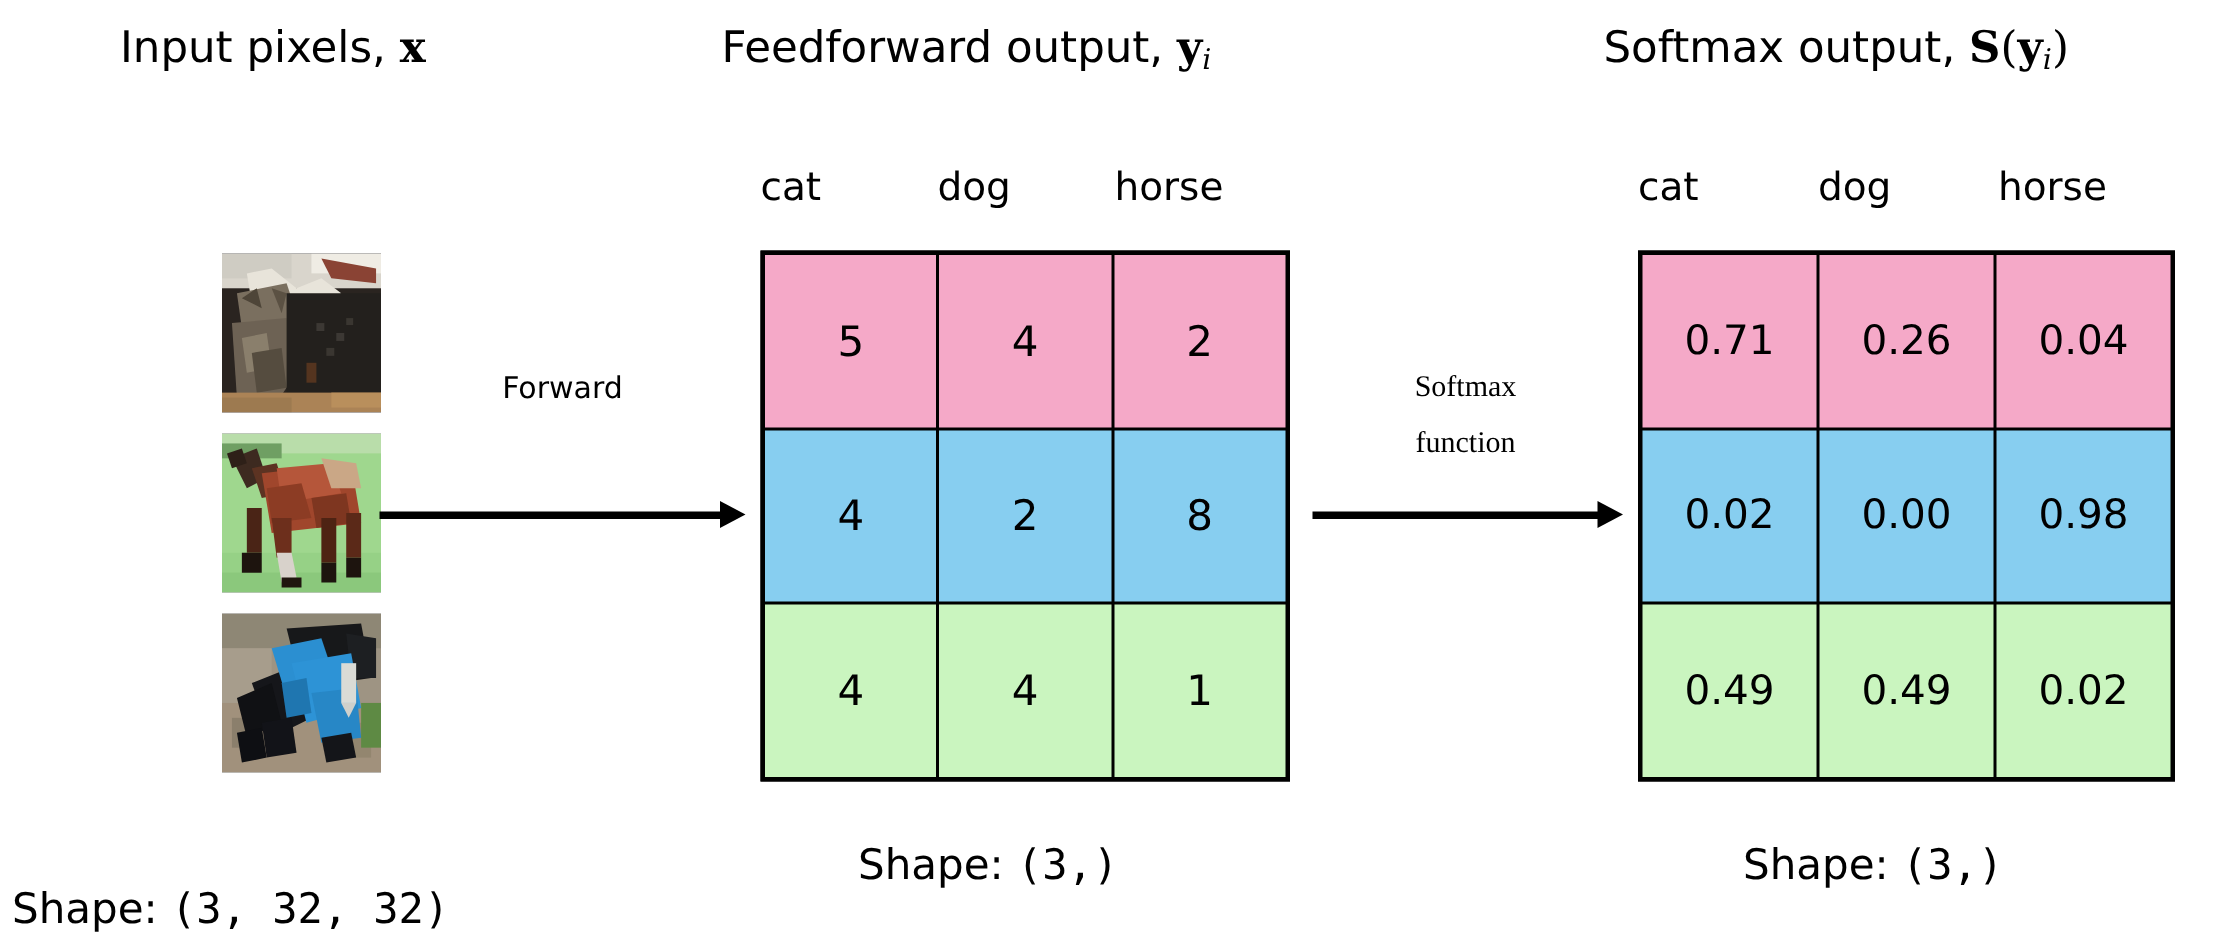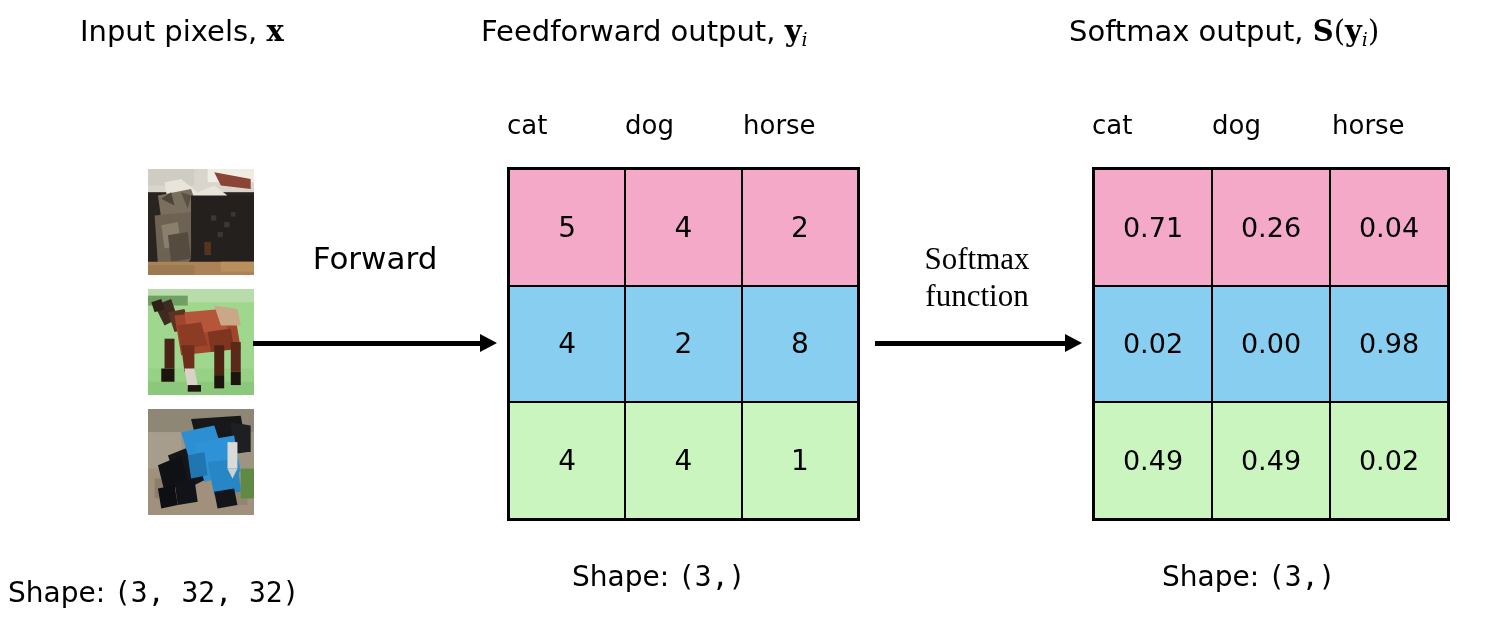--- a/index.html
+++ b/index.html
@@ -103,21 +103,21 @@
   }
   #arrow-forward { left: 253px; top: 341px; width: 244px; }
   #arrow-forward .shaft { width: 228px; }
   #arrow-forward .head  { left: 227px; }
   #arrow-softmax { left: 875px; top: 341px; width: 207px; }
   #arrow-softmax .shaft { width: 191px; }
   #arrow-softmax .head  { left: 190px; }
 
   .arrow-label {
     position: absolute;
-    font-size: 31px;
+    font-size: 20px;
     line-height: 37px;
     text-align: center;
     white-space: nowrap;
   }
   #label-forward { left: 253px; top: 240px; width: 244px; }
   #label-softmax { left: 872px; top: 240px; width: 210px; font-family: Liberation Serif, serif; }
 
   
   .thumb {
     position: absolute;
@@ -134,21 +134,21 @@
 
   
   .shape-label {
     position: absolute;
     font-size: 28px;
     line-height: 34px;
     white-space: nowrap;
   }
   .shape-word { font-family: "DejaVu Sans", sans-serif; }
   .shape-tuple { font-family: "DejaVu Sans Mono", monospace; letter-spacing: 0px; }
-  #shape-input { left: 8px;   top: 576px; }
+  #shape-input { left: 8px;   top: 589px; }
   #shape-ff    { left: 572px; top: 560px; }
   #shape-sm    { left: 1162px; top: 560px; }
 </style>
 </head>
 <body>
 
 <div class="stage">
 
   <div class="col-title" id="title-input"><span>Input pixels, </span><span class="mathbf">x</span></div>
 

